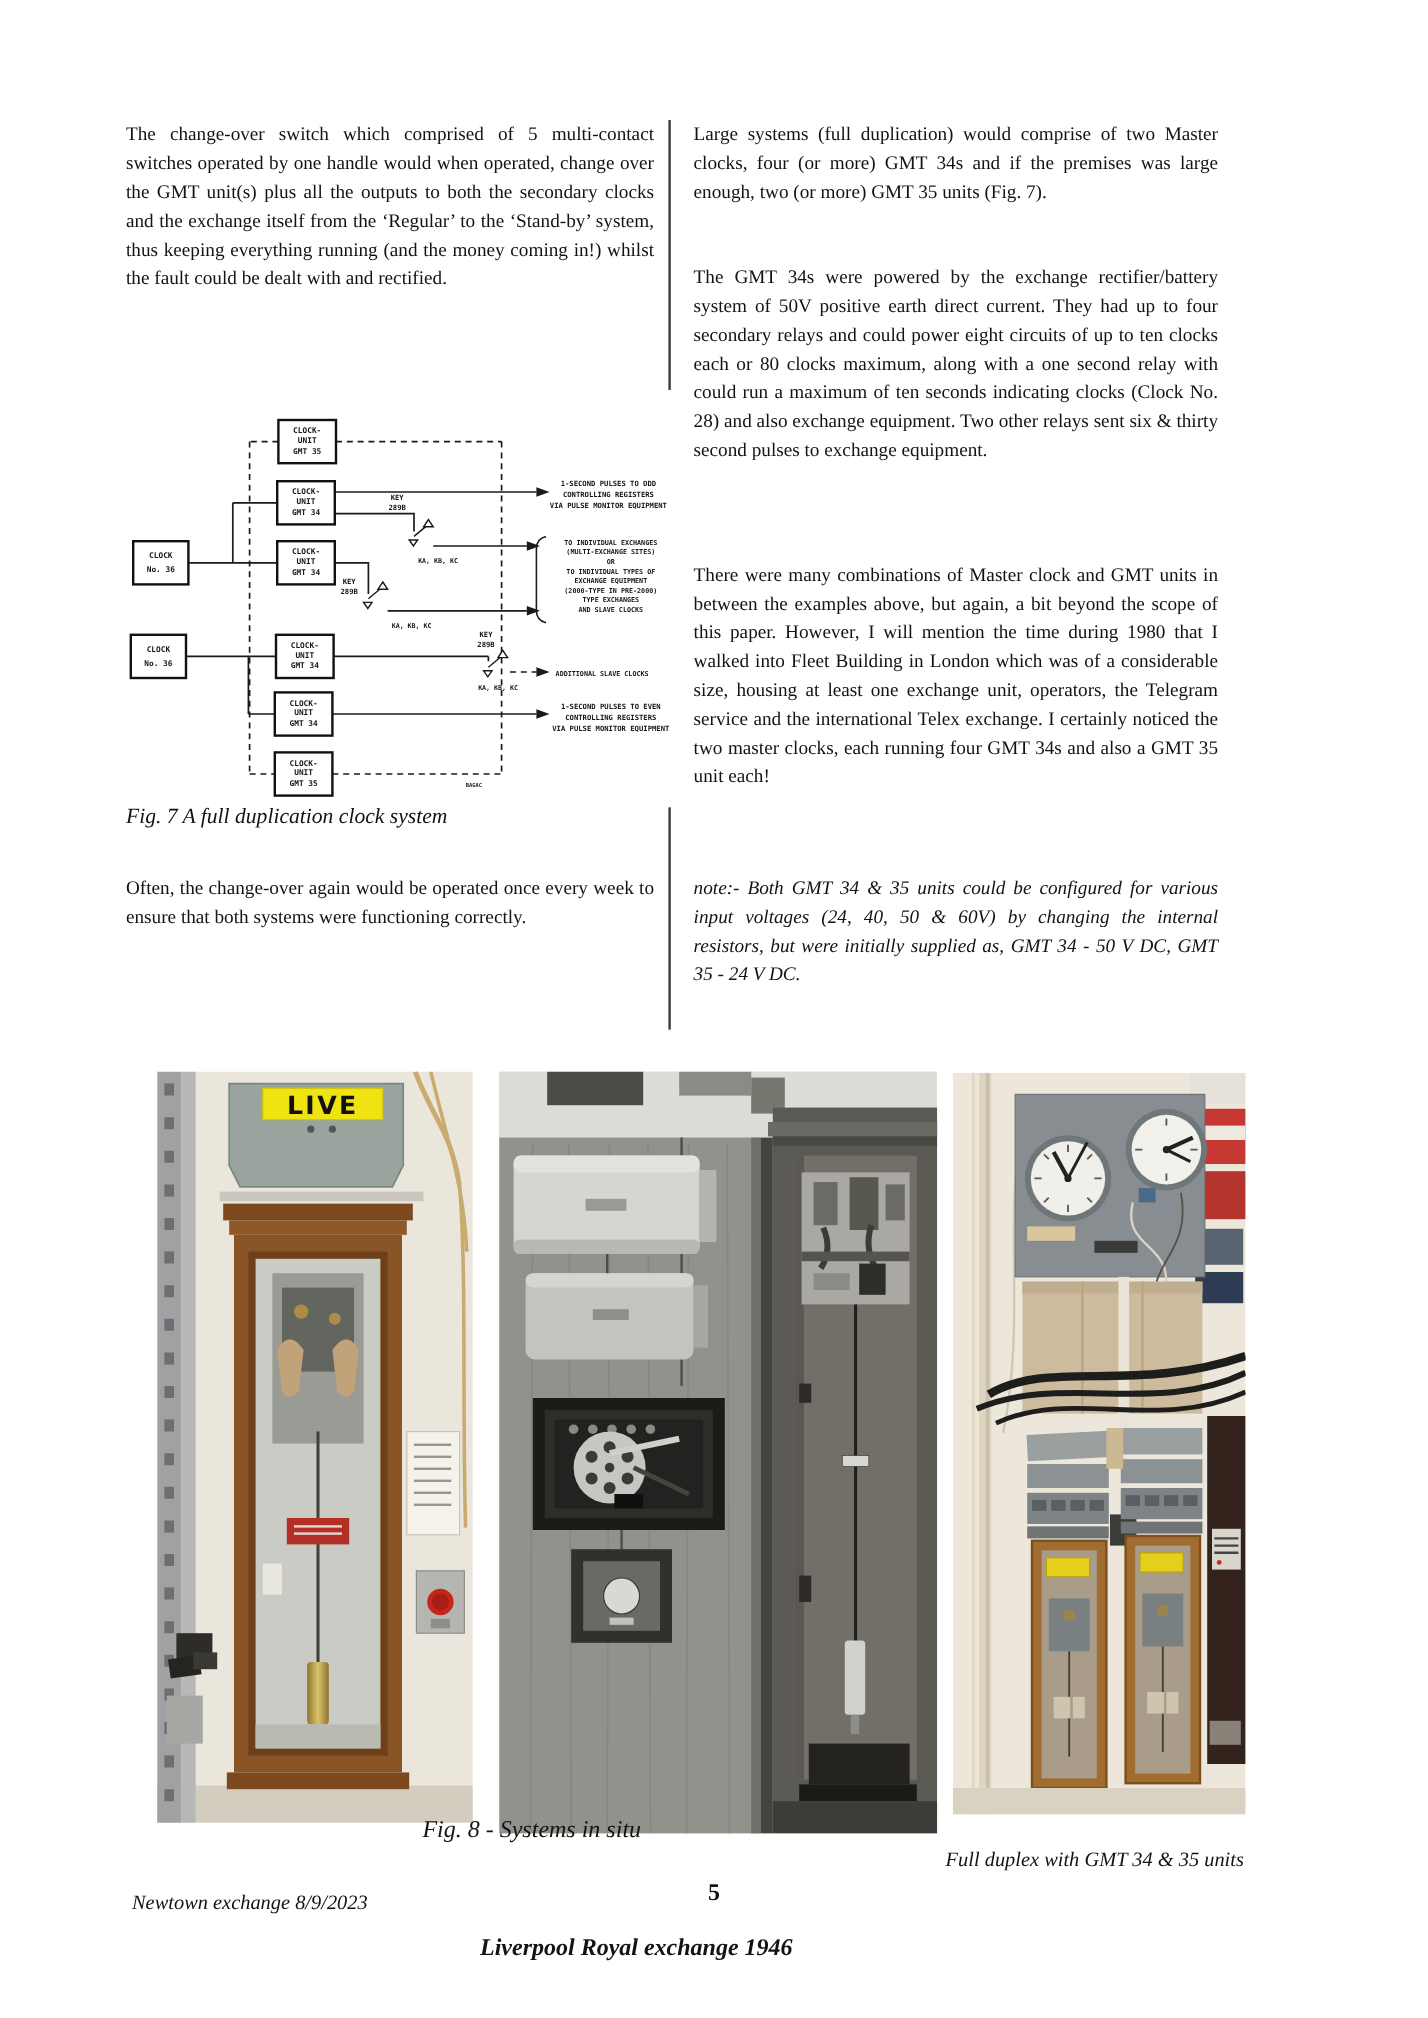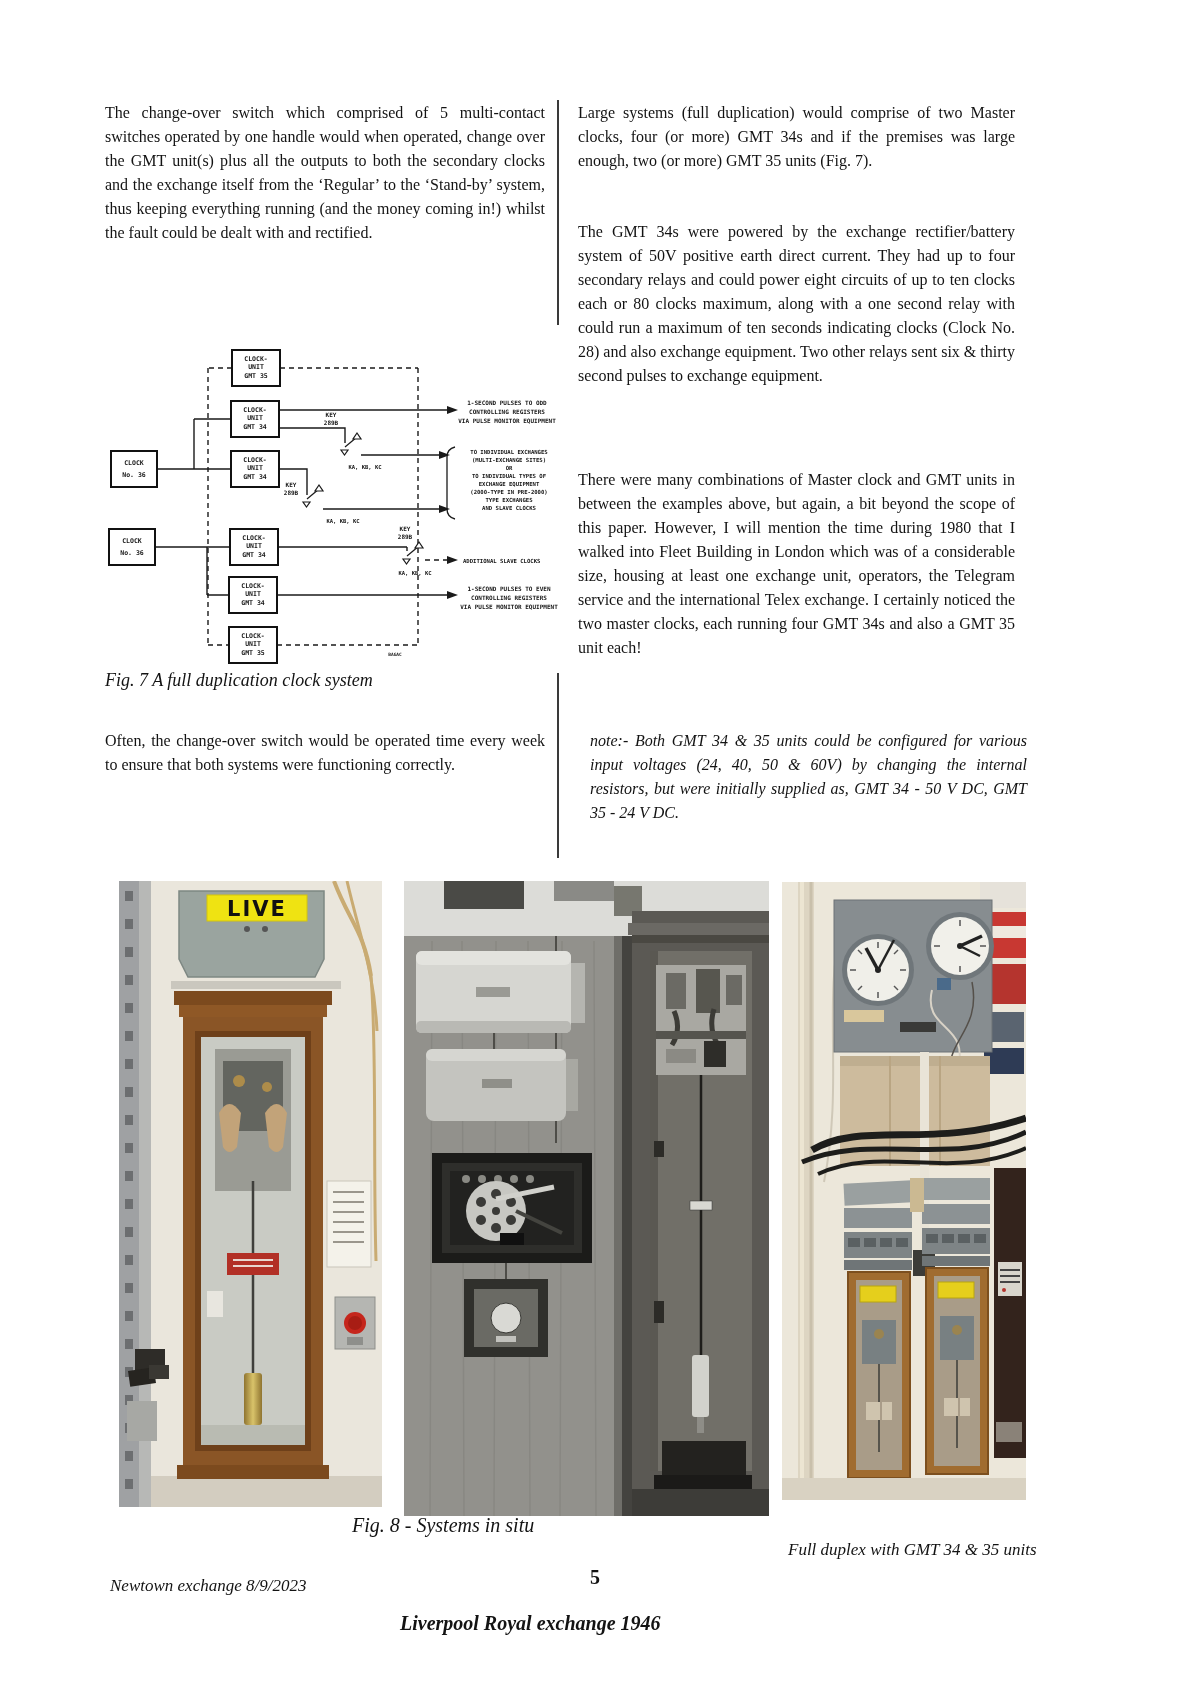--- a/index.html
+++ b/index.html
@@ -1,42 +1,42 @@
 <!DOCTYPE html>
 <html><head>
 <meta charset="utf-8">
 <style>
   html,body{margin:0;padding:0;}
   body{width:1190px;height:1682px;background:#ffffff;position:relative;
        font-family:"Liberation Serif",serif;color:#131313;overflow:hidden;}
   .para{position:absolute;width:440px;text-align:justify;font-size:16px;line-height:24px;}
   .para.right{width:437px;}
-  .para.note{font-style:italic;margin-left:12px;}
+  .para.note{font-style:italic;}
   .divider{position:absolute;left:557px;top:100px;width:1.5px;height:758px;background:#3a3a3a;}
   .fig7wrap{position:absolute;left:95px;top:325px;width:470px;height:348px;}
   .fig-caption{position:absolute;font-style:italic;font-size:18px;text-align:left;}
   .cap7{left:105px;top:670px;width:440px;}
   .cap8title{left:352px;top:1514px;width:430px;font-size:20px;}
   .capL{left:110px;top:1540px;width:270px;font-size:17px;margin-top:36px;}
   .capM{left:400px;top:1612px;width:365px;font-size:20px;font-weight:bold;}
   .capR{left:788px;top:1540px;width:292px;font-size:17px;}
   .pagenum{position:absolute;left:0;top:1566px;width:1190px;text-align:center;
            font-size:20px;font-weight:bold;}
-  .photo{position:absolute;margin:4px;padding:0;display:block;text-align:center;}
+  .photo{position:absolute;margin:16px;padding:0;display:block;text-align:center;}
   .photo svg{display:block;width:100%;height:100%;}
   .p1{left:115px;top:877px;width:263px;height:626px;}
   .p2{left:400px;top:877px;width:365px;height:635px;}
   .p3{left:778px;top:878px;width:244px;height:618px;}
   svg text.blk{font-family:"DejaVu Sans Mono",monospace;font-weight:bold;fill:#161616;}
 </style>
 </head>
 <body>
 
 <div class="para" style="left:105px;top:101px">The change-over switch which comprised of 5 multi-contact switches operated by one handle would when operated, change over the GMT unit(s) plus all the outputs to both the secondary clocks and the exchange itself from the ‘Regular’ to the ‘Stand-by’ system, thus keeping everything running (and the money coming in!) whilst the fault could be dealt with and rectified.</div>
-<div class="para" style="left:105px;top:729px">Often, the change-over switch would be operated time every week to ensure that both systems were functioning correctly.</div>
+<div class="para" style="left:105px;top:729px">Often, the change-over again would be operated once every week to ensure that both systems were functioning correctly.</div>
 
 <div class="divider"></div>
 
 <div class="para right" style="left:578px;top:101px">Large systems (full duplication) would comprise of two Master clocks, four (or more) GMT 34s and if the premises was large enough, two (or more) GMT 35 units (Fig. 7).</div>
 <div class="para right" style="left:578px;top:220px">The GMT 34s were powered by the exchange rectifier/battery system of 50V positive earth direct current. They had up to four secondary relays and could power eight circuits of up to ten clocks each or 80 clocks maximum, along with a one second relay with could run a maximum of ten seconds indicating clocks (Clock No. 28) and also exchange equipment. Two other relays sent six &amp; thirty second pulses to exchange equipment.</div>
 <div class="para right" style="left:578px;top:468px">There were many combinations of Master clock and GMT units in between the examples above, but again, a bit beyond the scope of this paper. However, I will mention the time during 1980 that I walked into Fleet Building in London which was of a considerable size, housing at least one exchange unit, operators, the Telegram service and the international Telex exchange. I certainly noticed the two master clocks, each running four GMT 34s and also a GMT 35 unit each!</div>
 <div class="para right note" style="left:578px;top:729px">note:- Both GMT 34 &amp; 35 units could be configured for various input voltages (24, 40, 50 &amp; 60V) by changing the internal resistors, but were initially supplied as, GMT 34 - 50 V DC, GMT 35 - 24 V DC.</div>
 
 <div class="fig7wrap">
 <svg viewBox="0 0 470 348">

